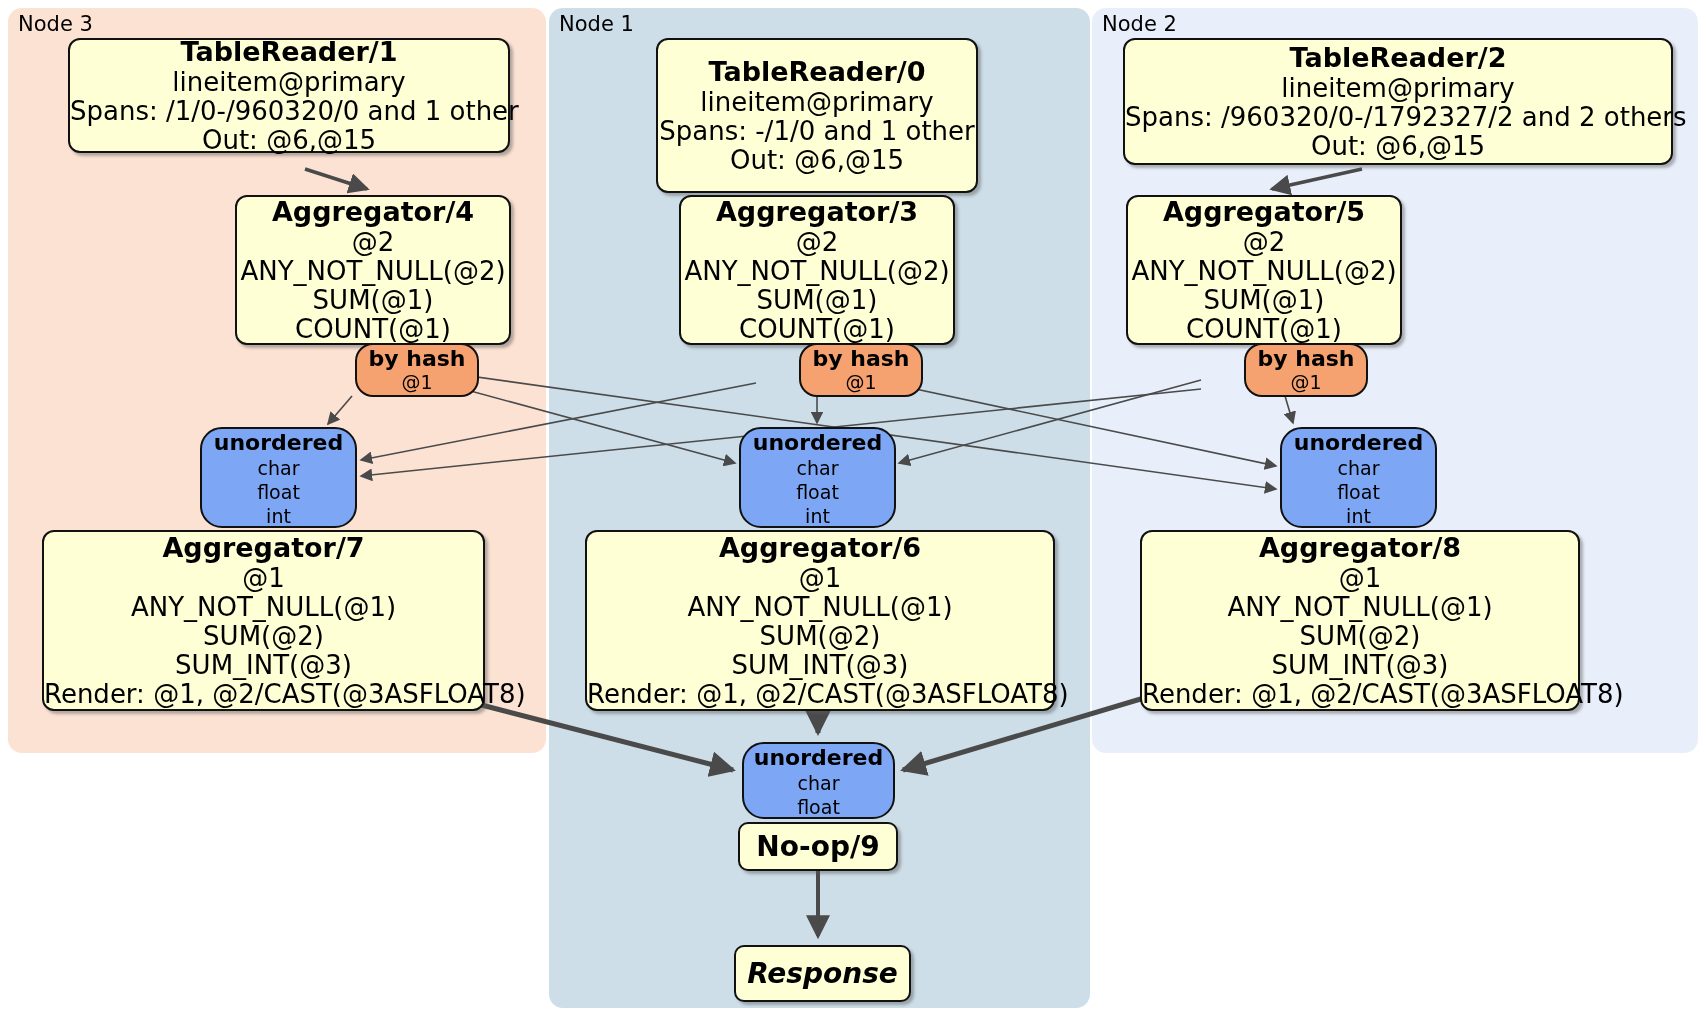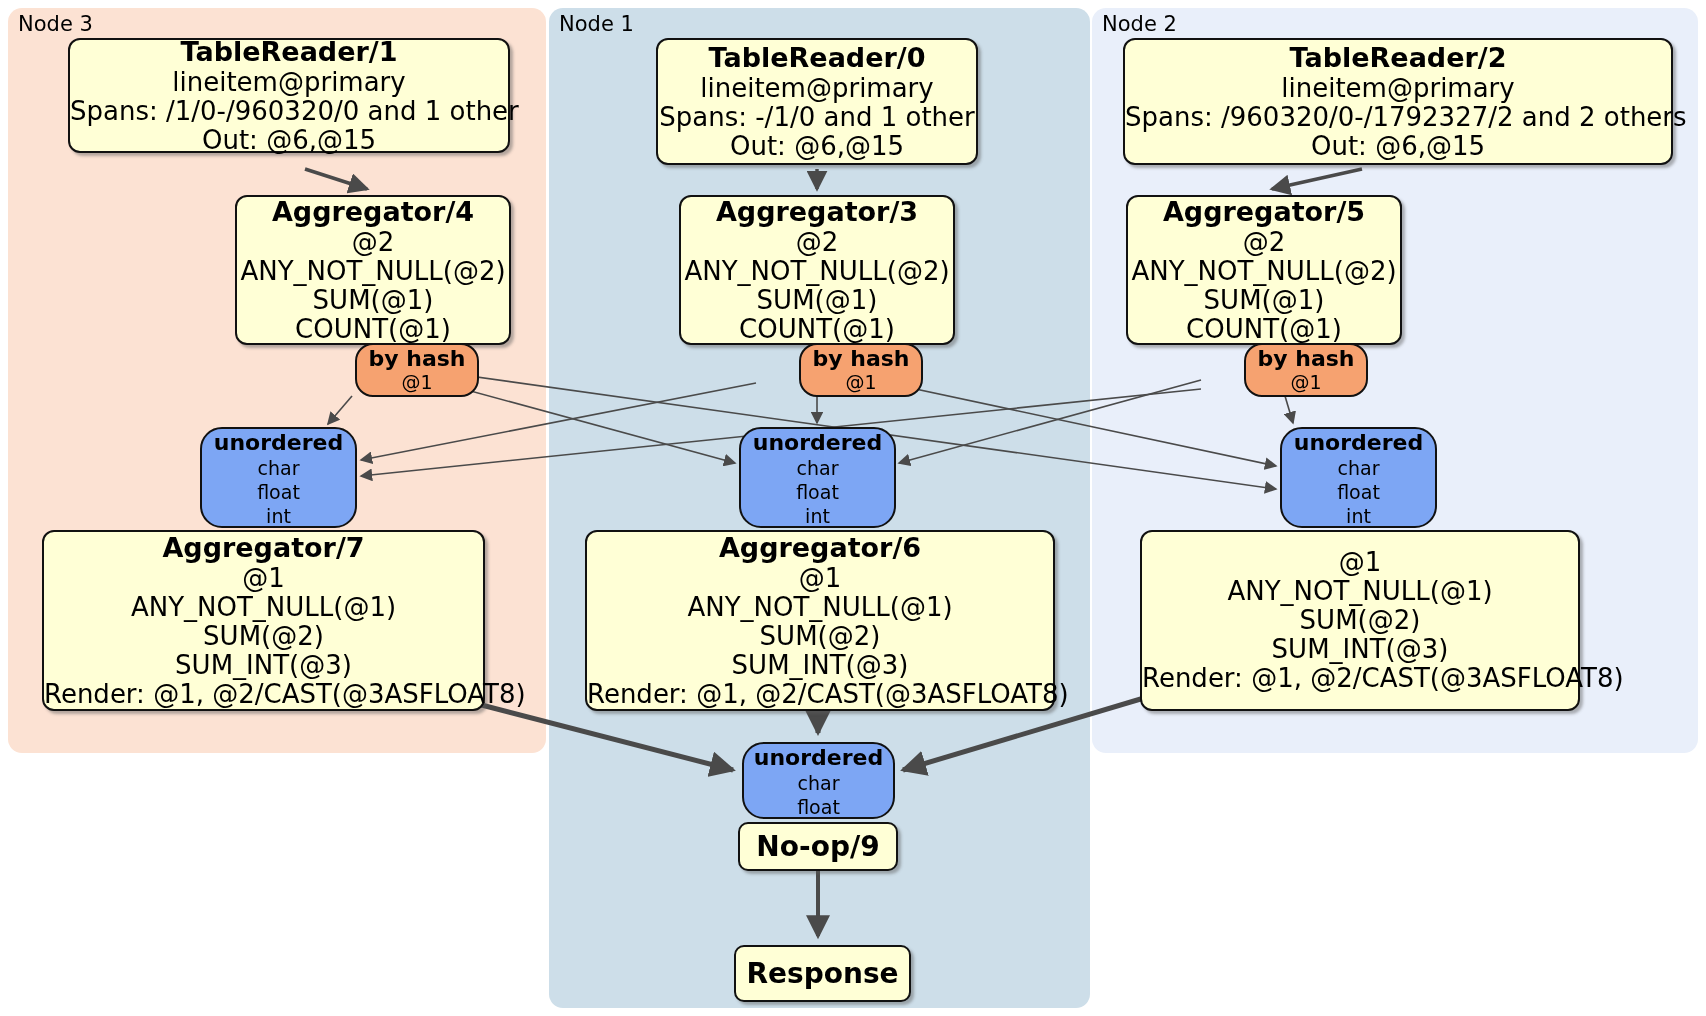--- a/index.html
+++ b/index.html
@@ -100,21 +100,21 @@
       <line x1="818" y1="866" x2="818" y2="936" stroke-width="4" marker-end="url(#ah-m)"></line>
     </g>
   </svg>
 
   <div class="proc" style="left:68px;top:38px;width:442px;height:115px;">
     <div class="proc-title">TableReader/1</div>
     <div class="proc-line">lineitem@primary</div>
     <div class="proc-line">Spans: /1/0-/960320/0 and 1 other</div>
     <div class="proc-line">Out: @6,@15</div>
   </div>
-  <div class="proc" style="left:656px;top:38px;width:322px;height:127px;">
+  <div class="proc" style="left:656px;top:38px;width:322px;height:155px;">
     <div class="proc-title">TableReader/0</div>
     <div class="proc-line">lineitem@primary</div>
     <div class="proc-line">Spans: -/1/0 and 1 other</div>
     <div class="proc-line">Out: @6,@15</div>
   </div>
   <div class="proc" style="left:1123px;top:38px;width:550px;height:127px;">
     <div class="proc-title">TableReader/2</div>
     <div class="proc-line">lineitem@primary</div>
     <div class="proc-line">Spans: /960320/0-/1792327/2 and 2 others</div>
     <div class="proc-line">Out: @6,@15</div>
@@ -184,33 +184,34 @@
   </div>
   <div class="proc" style="left:585px;top:530px;width:470px;height:181px;">
     <div class="proc-title">Aggregator/6</div>
     <div class="proc-line">@1</div>
     <div class="proc-line">ANY_NOT_NULL(@1)</div>
     <div class="proc-line">SUM(@2)</div>
     <div class="proc-line">SUM_INT(@3)</div>
     <div class="proc-line">Render: @1, @2/CAST(@3ASFLOAT8)</div>
   </div>
   <div class="proc" style="left:1140px;top:530px;width:440px;height:181px;">
+    <div class="proc-title">Aggregator/8</div>
     <div class="proc-line">@1</div>
     <div class="proc-line">ANY_NOT_NULL(@1)</div>
     <div class="proc-line">SUM(@2)</div>
     <div class="proc-line">SUM_INT(@3)</div>
     <div class="proc-line">Render: @1, @2/CAST(@3ASFLOAT8)</div>
   </div>
 
   <div class="sync" style="left:742px;top:742px;width:153px;height:77px;">
     <div class="sync-title">unordered</div>
     <div class="sync-line">char</div>
     <div class="sync-line">float</div>
   </div>
 
   <div class="terminal" style="left:738px;top:822px;width:160px;height:49px;">
     <span>No-op/9</span>
   </div>
-  <div class="terminal" style="left:734px;top:945px;width:177px;height:57px;">
+  <div class="terminal" style="left:734px;top:945px;width:177px;height:57px;font-style:italic;">
     <span>Response</span>
   </div>
 
 </div>
 
 </body></html>

